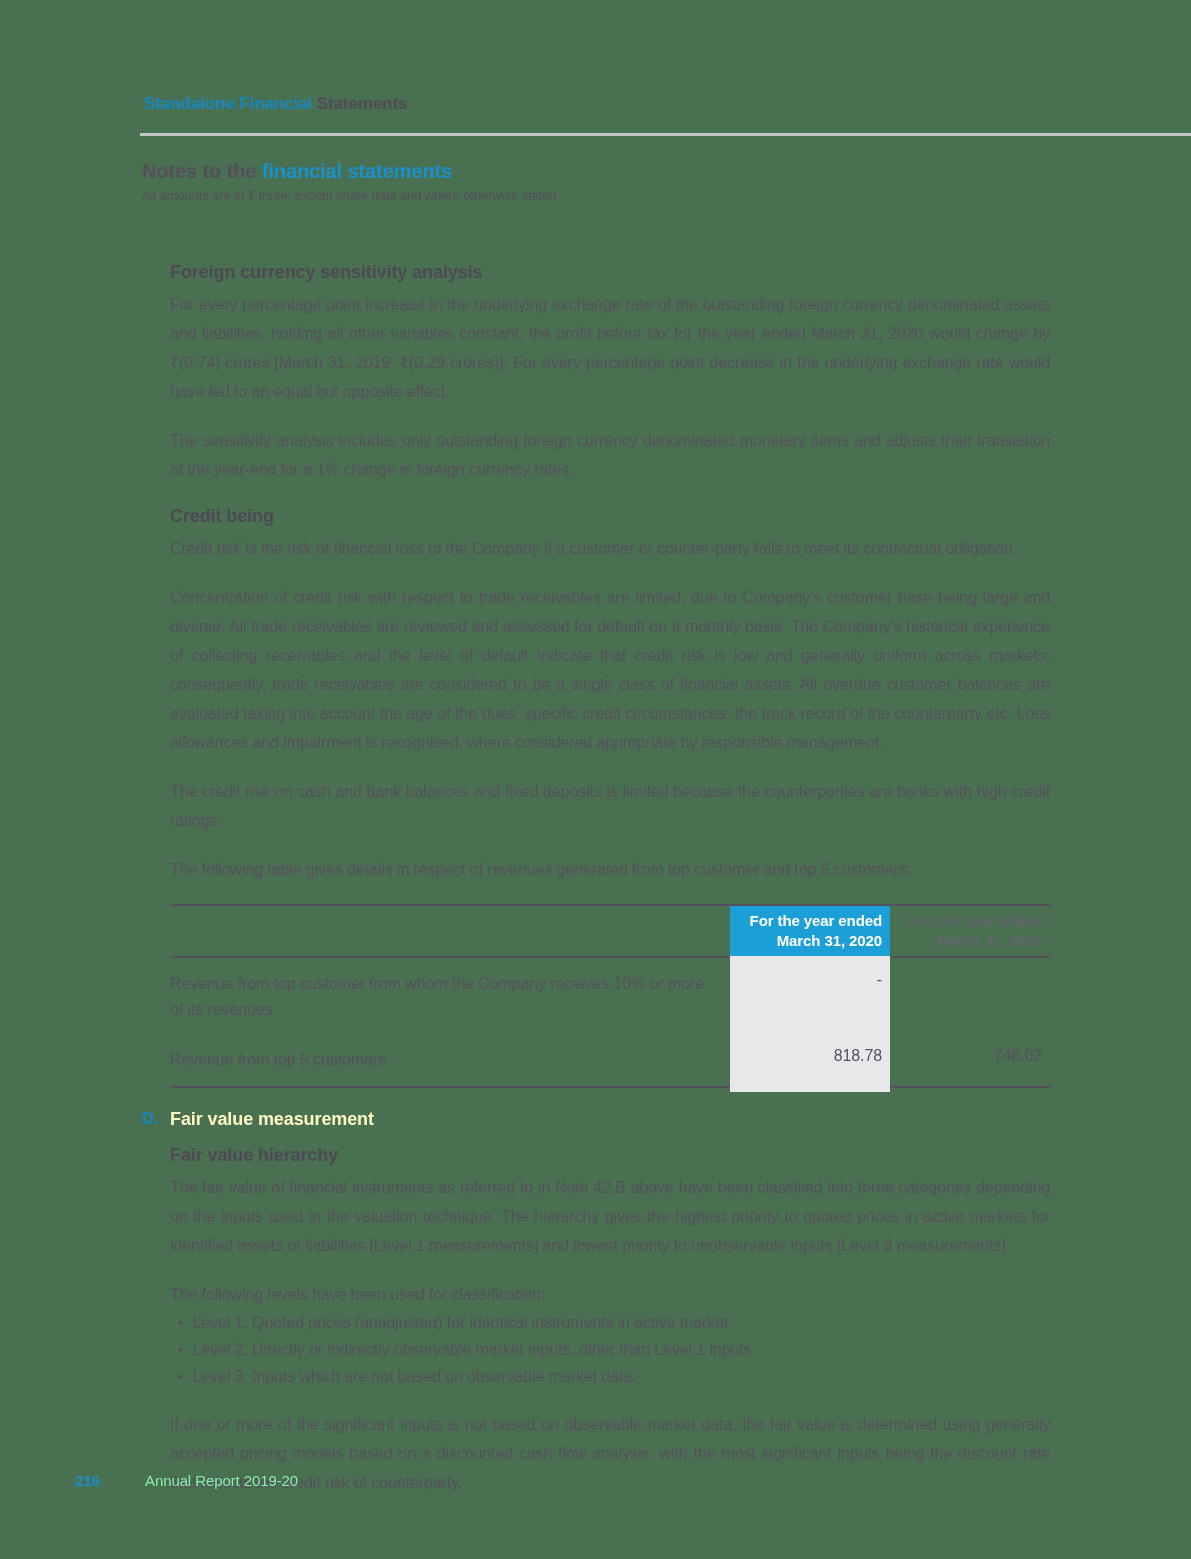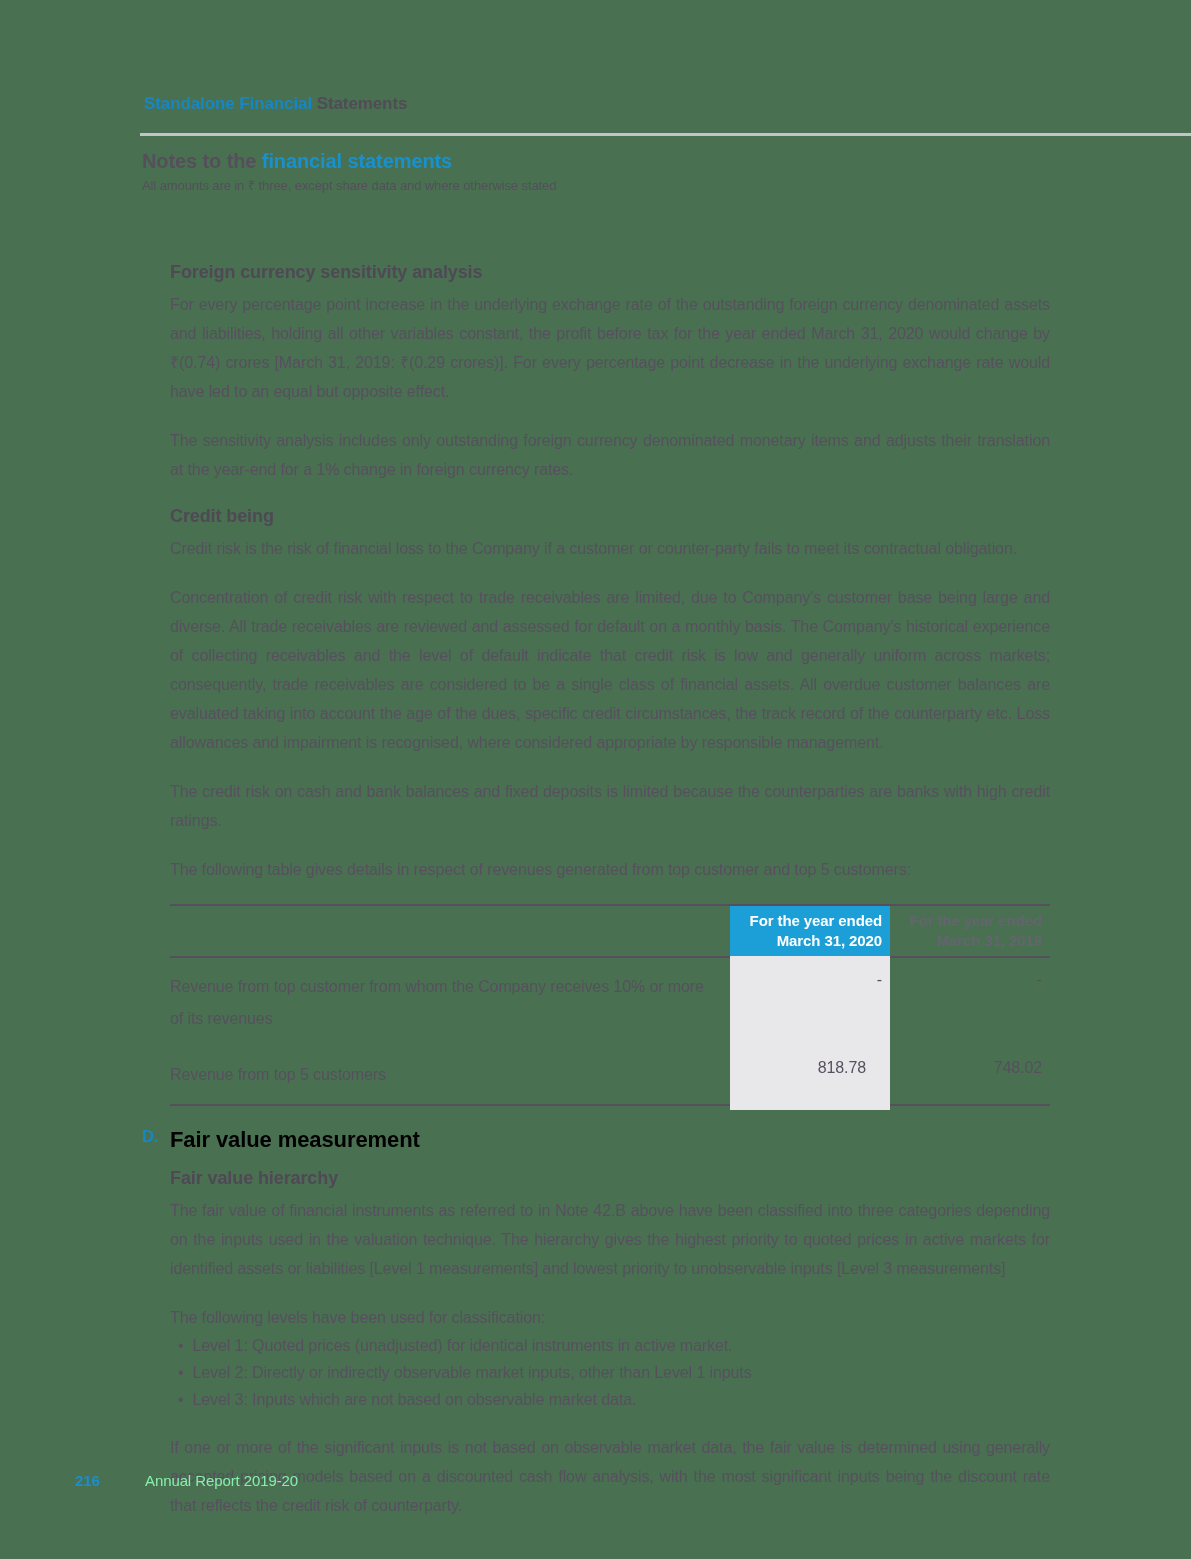--- a/index.html
+++ b/index.html
@@ -15,21 +15,21 @@
   }
   .abs { position: absolute; }
 
   
   .top-header { left: 144px; top: 94px; font-size: 17px; font-weight: bold; }
   .top-header .blue { color: #1787C4; }
   .top-header .gray { color: #504B57; }
   .top-rule { left: 140px; top: 133px; right: 0; height: 3px; background: #C1C5C7; }
 
   
-  .notes-header { left: 142px; top: 150px; }
+  .notes-header { left: 142px; top: 160px; }
   .notes-title { font-size: 20px; font-weight: bold; }
   .notes-title .gray { color: #544F5B; }
   .notes-title .blue { color: #1891CC; }
   .notes-sub { font-size: 13px; color: #544F5B; margin-top: 3px; }
 
   
   .main { left: 170px; top: 262px; width: 880px; }
   .main p {
     font-size: 16px;
     line-height: 29px;
@@ -66,45 +66,45 @@
     width: 160px;
     top: 50px;
     bottom: -4px;
     background: #E8E8EA;
     z-index: 1;
   }
   .trow { display: flex; position: relative; z-index: 2; }
   .trow .lbl {
     flex: 1;
     font-size: 16px;
-    line-height: 32px;
+    line-height: 26px;
     padding-right: 18px;
     color: #56505E;
   }
   .trow .val {
     width: 160px;
     font-size: 16px;
     text-align: right;
     padding-right: 8px;
     color: #56505E;
   }
   .trow.r1 { padding: 13px 0 11px 0; }
-  .trow.r2 { padding: 13px 0 13px 0; gap: 16px; }
+  .trow.r2 { padding: 13px 0 13px 0; }
 
   
   .d-sec { position: relative; margin-top: 21px; }
   .d-marker {
     position: absolute;
     left: -28px;
     top: 0;
     font-size: 16.5px;
     font-weight: bold;
     color: #1787C4;
   }
-  .d-head { font-size: 22px; font-weight: bold; color: #000000; }
+  .d-head { font-size: 18px; font-weight: bold; color: #fef9c3; }
   .fv-hier { margin-top: 15px; }
 
   ul.levels { list-style: none; }
   ul.levels li {
     display: flex;
     font-size: 16px;
     line-height: 27px;
     color: #56505E;
   }
   ul.levels li .dot { padding: 0 9px 0 8px; color: #56505E; }

